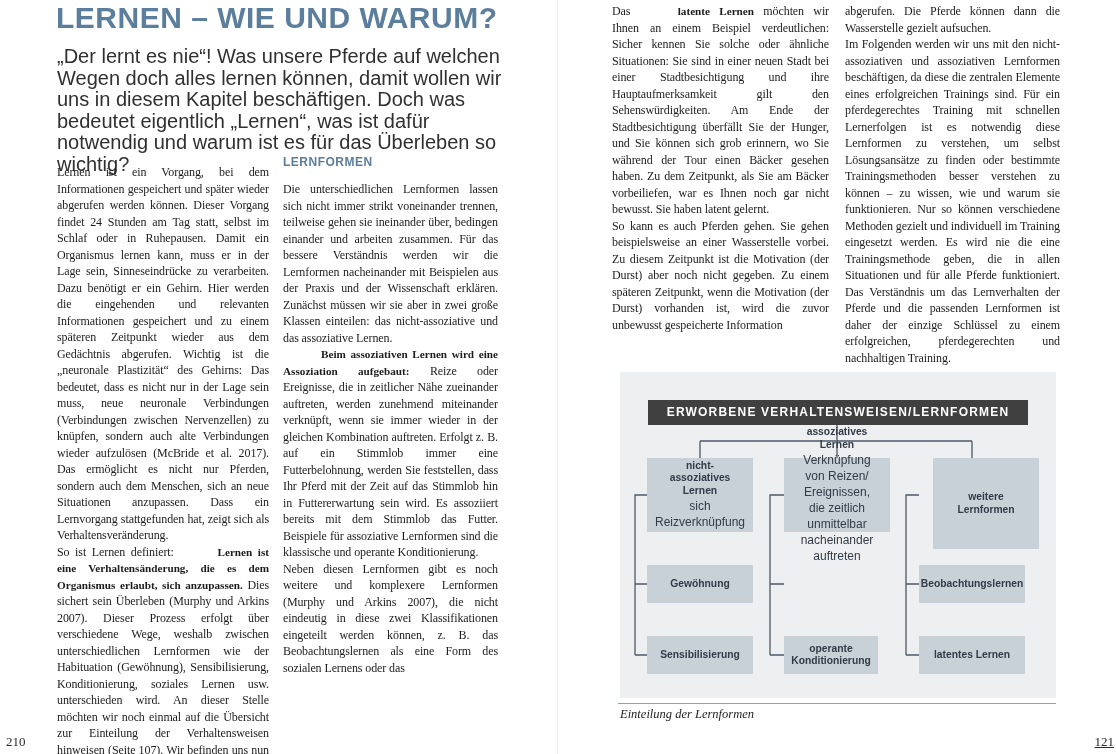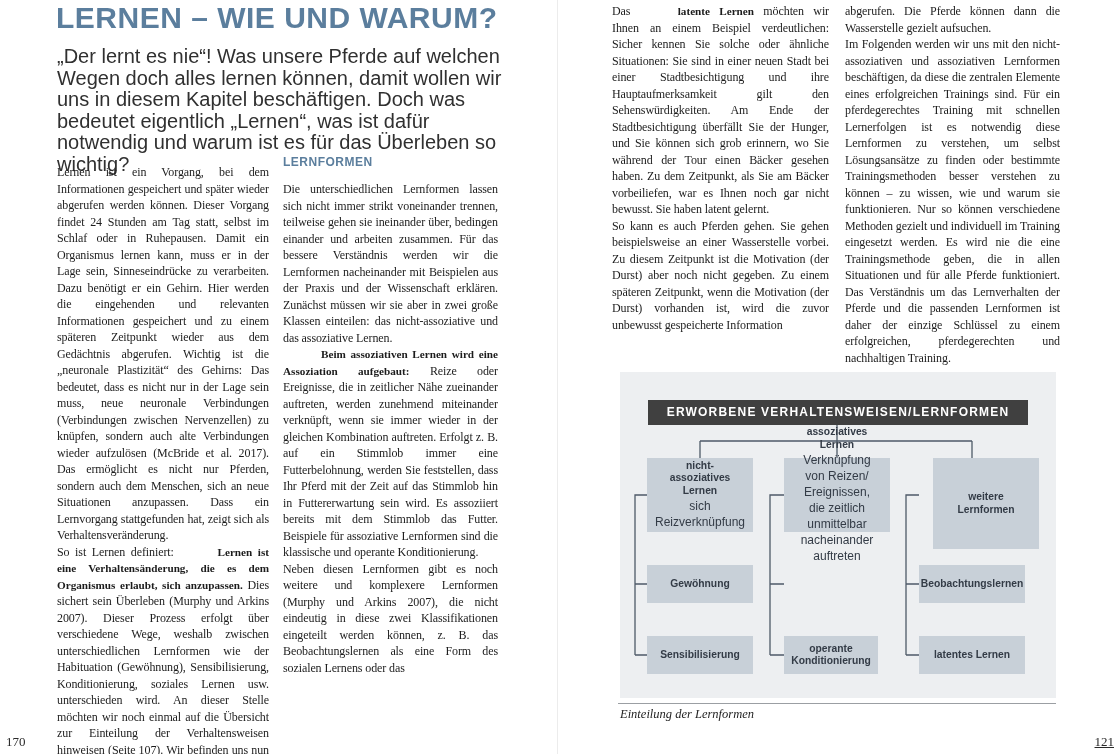--- a/index.html
+++ b/index.html
@@ -113,21 +113,21 @@
 
 <div class="abs col col-l2">
   <h2 class="section-heading">LERNFORMEN</h2>
   <div>
       <p><span>Die unterschiedlichen Lernformen lassen sich nicht immer strikt voneinander trennen, teilweise gehen sie ineinander über, bedingen einander und arbeiten zusammen. Für das bessere Verständnis werden wir die Lernformen nacheinander mit Beispielen aus der Praxis und der Wissenschaft erklären. Zunächst müssen wir sie aber in zwei große Klassen einteilen: das nicht-assoziative und das assoziative Lernen.</span></p>
       <p><span class="b">Beim assoziativen Lernen wird eine Assoziation aufgebaut:</span><span> Reize oder Ereignisse, die in zeitlicher Nähe zueinander auftreten, werden zunehmend miteinander verknüpft, wenn sie immer wieder in der gleichen Kombination auftreten. Erfolgt z. B. auf ein Stimmlob immer eine Futterbelohnung, werden Sie feststellen, dass Ihr Pferd mit der Zeit auf das Stimmlob hin in Futtererwartung sein wird. Es assoziiert bereits mit dem Stimmlob das Futter. Beispiele für assoziative Lernformen sind die klassische und operante Konditionierung.</span></p>
       <p><span>Neben diesen Lernformen gibt es noch weitere und komplexere Lernformen (Murphy und Arkins 2007), die nicht eindeutig in diese zwei Klassifikationen eingeteilt werden können, z. B. das Beobachtungslernen als eine Form des sozialen Lernens oder das</span></p>
     </div>
 </div>
 
-<div class="abs page-num pn-left">170</div>
+<div class="abs page-num pn-left">210</div>
 
 <div class="abs col col-r1">
     <p><span>Das </span><span class="b">latente Lernen</span><span> möchten wir Ihnen an einem Beispiel verdeutlichen: Sicher kennen Sie solche oder ähnliche Situationen: Sie sind in einer neuen Stadt bei einer Stadtbesichtigung und ihre Hauptaufmerksamkeit gilt den Sehenswürdigkeiten. Am Ende der Stadtbesichtigung überfällt Sie der Hunger, und Sie können sich grob erinnern, wo Sie während der Tour einen Bäcker gesehen haben. Zu dem Zeitpunkt, als Sie am Bäcker vorbeiliefen, war es Ihnen noch gar nicht bewusst. Sie haben latent gelernt.</span></p>
     <p><span>So kann es auch Pferden gehen. Sie gehen beispielsweise an einer Wasserstelle vorbei. Zu diesem Zeitpunkt ist die Motivation (der Durst) aber noch nicht gegeben. Zu einem späteren Zeitpunkt, wenn die Motivation (der Durst) vorhanden ist, wird die zuvor unbewusst gespeicherte Information</span></p>
   </div>
 <div class="abs col col-r2">
     <p><span>abgerufen. Die Pferde können dann die Wasserstelle gezielt aufsuchen.</span></p>
     <p><span>Im Folgenden werden wir uns mit den nicht-assoziativen und assoziativen Lernformen beschäftigen, da diese die zentralen Elemente eines erfolgreichen Trainings sind. Für ein pferdegerechtes Training mit schnellen Lernerfolgen ist es notwendig diese Lernformen zu verstehen, um selbst Lösungsansätze zu finden oder bestimmte Trainingsmethoden besser verstehen zu können – zu wissen, wie und warum sie funktionieren. Nur so können verschiedene Methoden gezielt und individuell im Training eingesetzt werden. Es wird nie die eine Trainingsmethode geben, die in allen Situationen und für alle Pferde funktioniert. Das Verständnis um das Lernverhalten der Pferde und die passenden Lernformen ist daher der einzige Schlüssel zu einem erfolgreichen, pferdegerechten und nachhaltigen Training.</span></p>
   </div>
 

